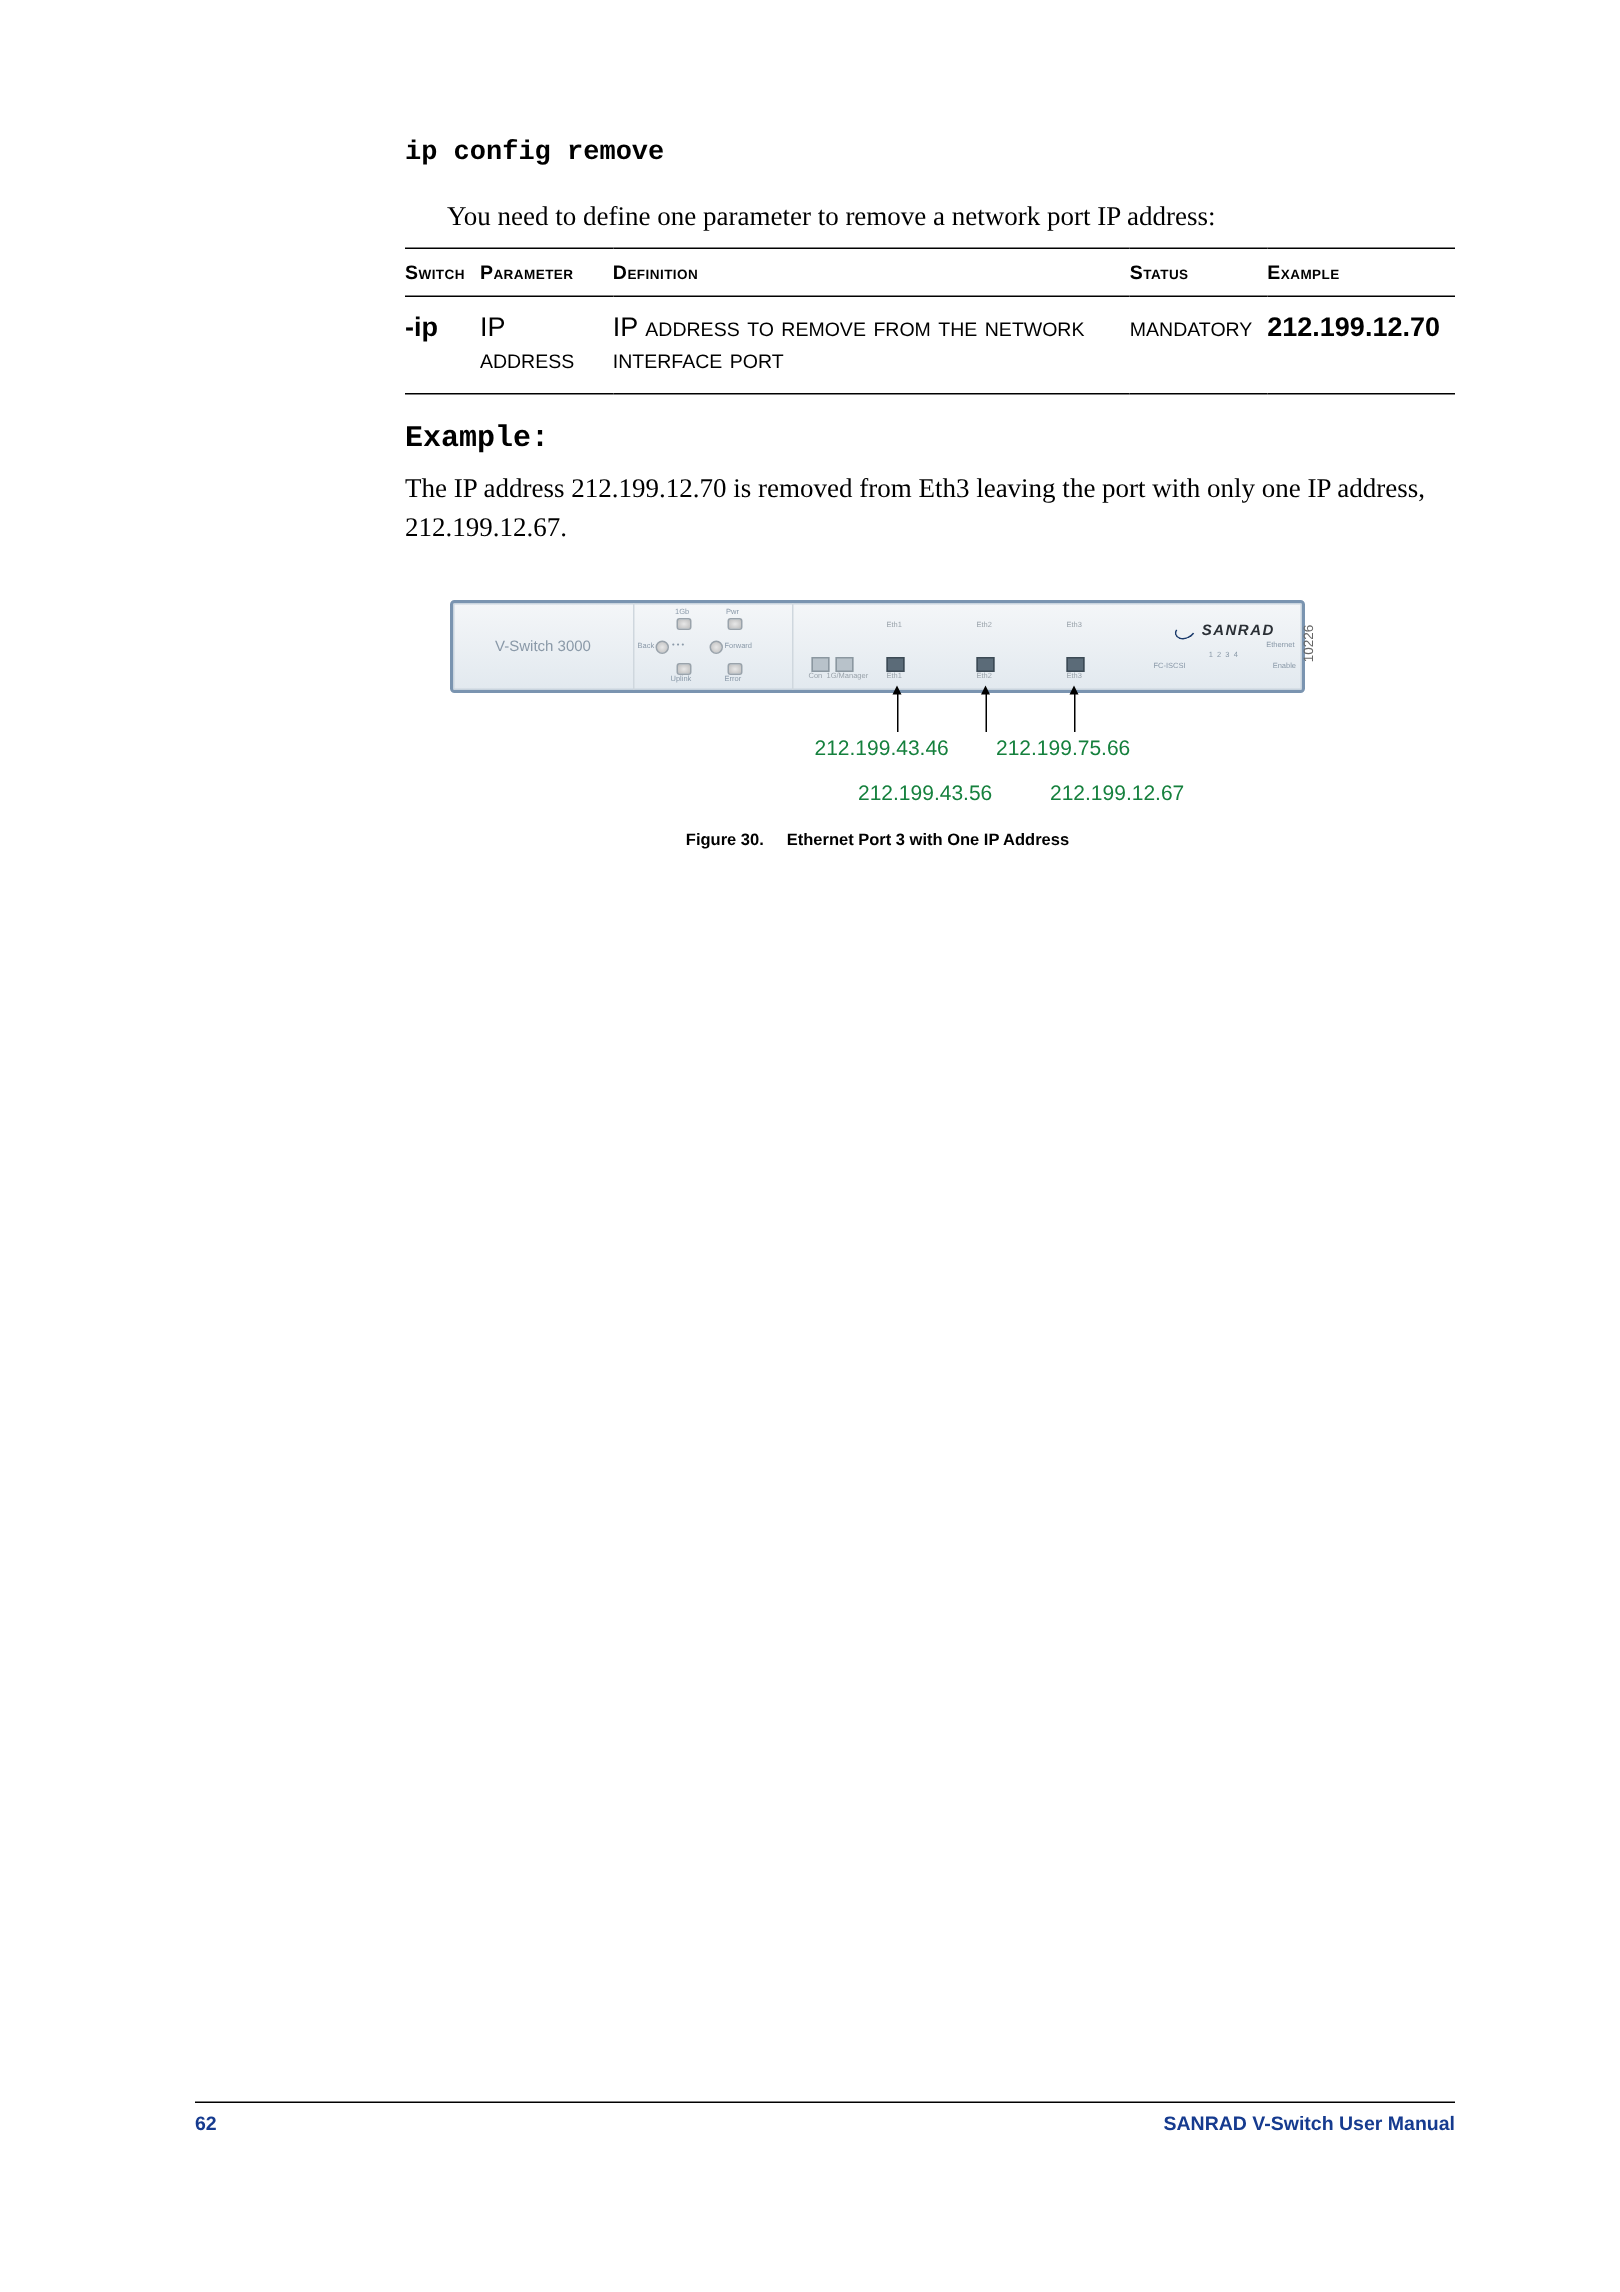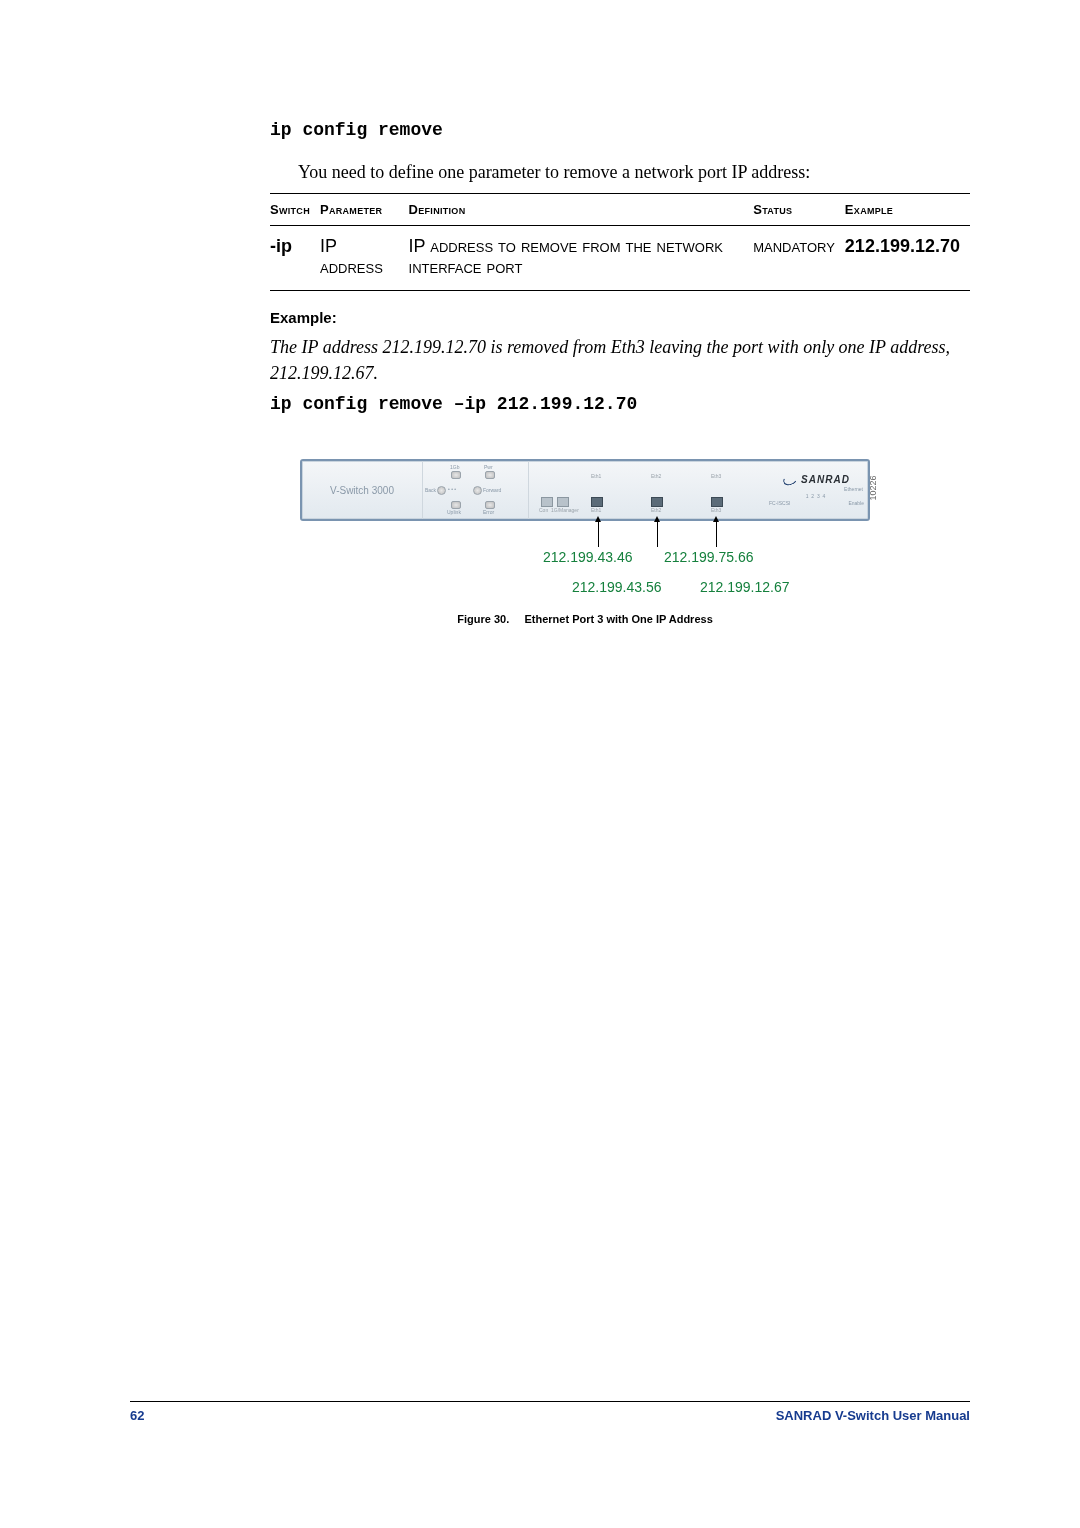--- a/index.html
+++ b/index.html
@@ -6,21 +6,21 @@
     margin: 0;
     padding: 0;
     background: #fff;
     font-family: "Book Antiqua", Palatino, "Palatino Linotype", Georgia, serif;
     color: #000;
     width: 1080px;
     height: 1528px;
     position: relative;
   }
   .page {
-    padding: 120px 110px 0 270px;
+    padding: 92px 110px 0 270px;
   }
   .command-title {
     font-family: "Courier New", Courier, monospace;
     font-weight: bold;
     font-size: 18px;
     margin-bottom: 22px;
   }
   .intro {
     font-size: 18px;
     margin-bottom: 10px;
@@ -52,31 +52,30 @@
   }
   .code-cell {
     font-family: "Courier New", monospace;
     font-weight: bold;
     font-size: 17px;
   }
   .small-caps {
     font-variant: small-caps;
   }
   .example-heading {
-    font-family: Liberation Sans, sans-serif;
-    font-weight: bold;
-    font-size: 15px;
+    font-family: Liberation Mono, monospace;
+    font-weight: bold;
+    font-size: 20px;
     margin-top: 18px;
     margin-bottom: 8px;
   }
   .example-text {
     font-size: 18px;
     line-height: 1.45;
-    margin-bottom: 8px;
-    font-style: italic;
+    margin-bottom: 36px;
   }
   .code-line {
     font-family: "Courier New", monospace;
     font-weight: bold;
     font-size: 18px;
     margin-bottom: 45px;
   }
 
   
   .figure-wrap {
@@ -286,21 +285,20 @@
       <td class="small-caps">IP address</td>
       <td class="small-caps">IP address to remove from the network interface port</td>
       <td class="small-caps">mandatory</td>
       <td class="code-cell">212.199.12.70</td>
     </tr>
   </tbody>
     </table>
 
   <div class="example-heading">Example:</div>
   <div class="example-text">The IP address 212.199.12.70 is removed from Eth3 leaving the port with only one IP address, 212.199.12.67.</div>
-  <div class="code-line">ip config remove –ip 212.199.12.70</div>
 
   <div class="figure-wrap">
     <div class="device">
       <div class="dev-left">V-Switch 3000</div>
 
       <div class="dev-leds">
         <span class="led" style="left:28px; top:10px;"></span>
         <span class="led-label" style="left:27px; top:3px;">1Gb</span>
         <span class="led" style="left:62px; top:10px;"></span>
         <span class="led-label" style="left:61px; top:3px;">Pwr</span>

